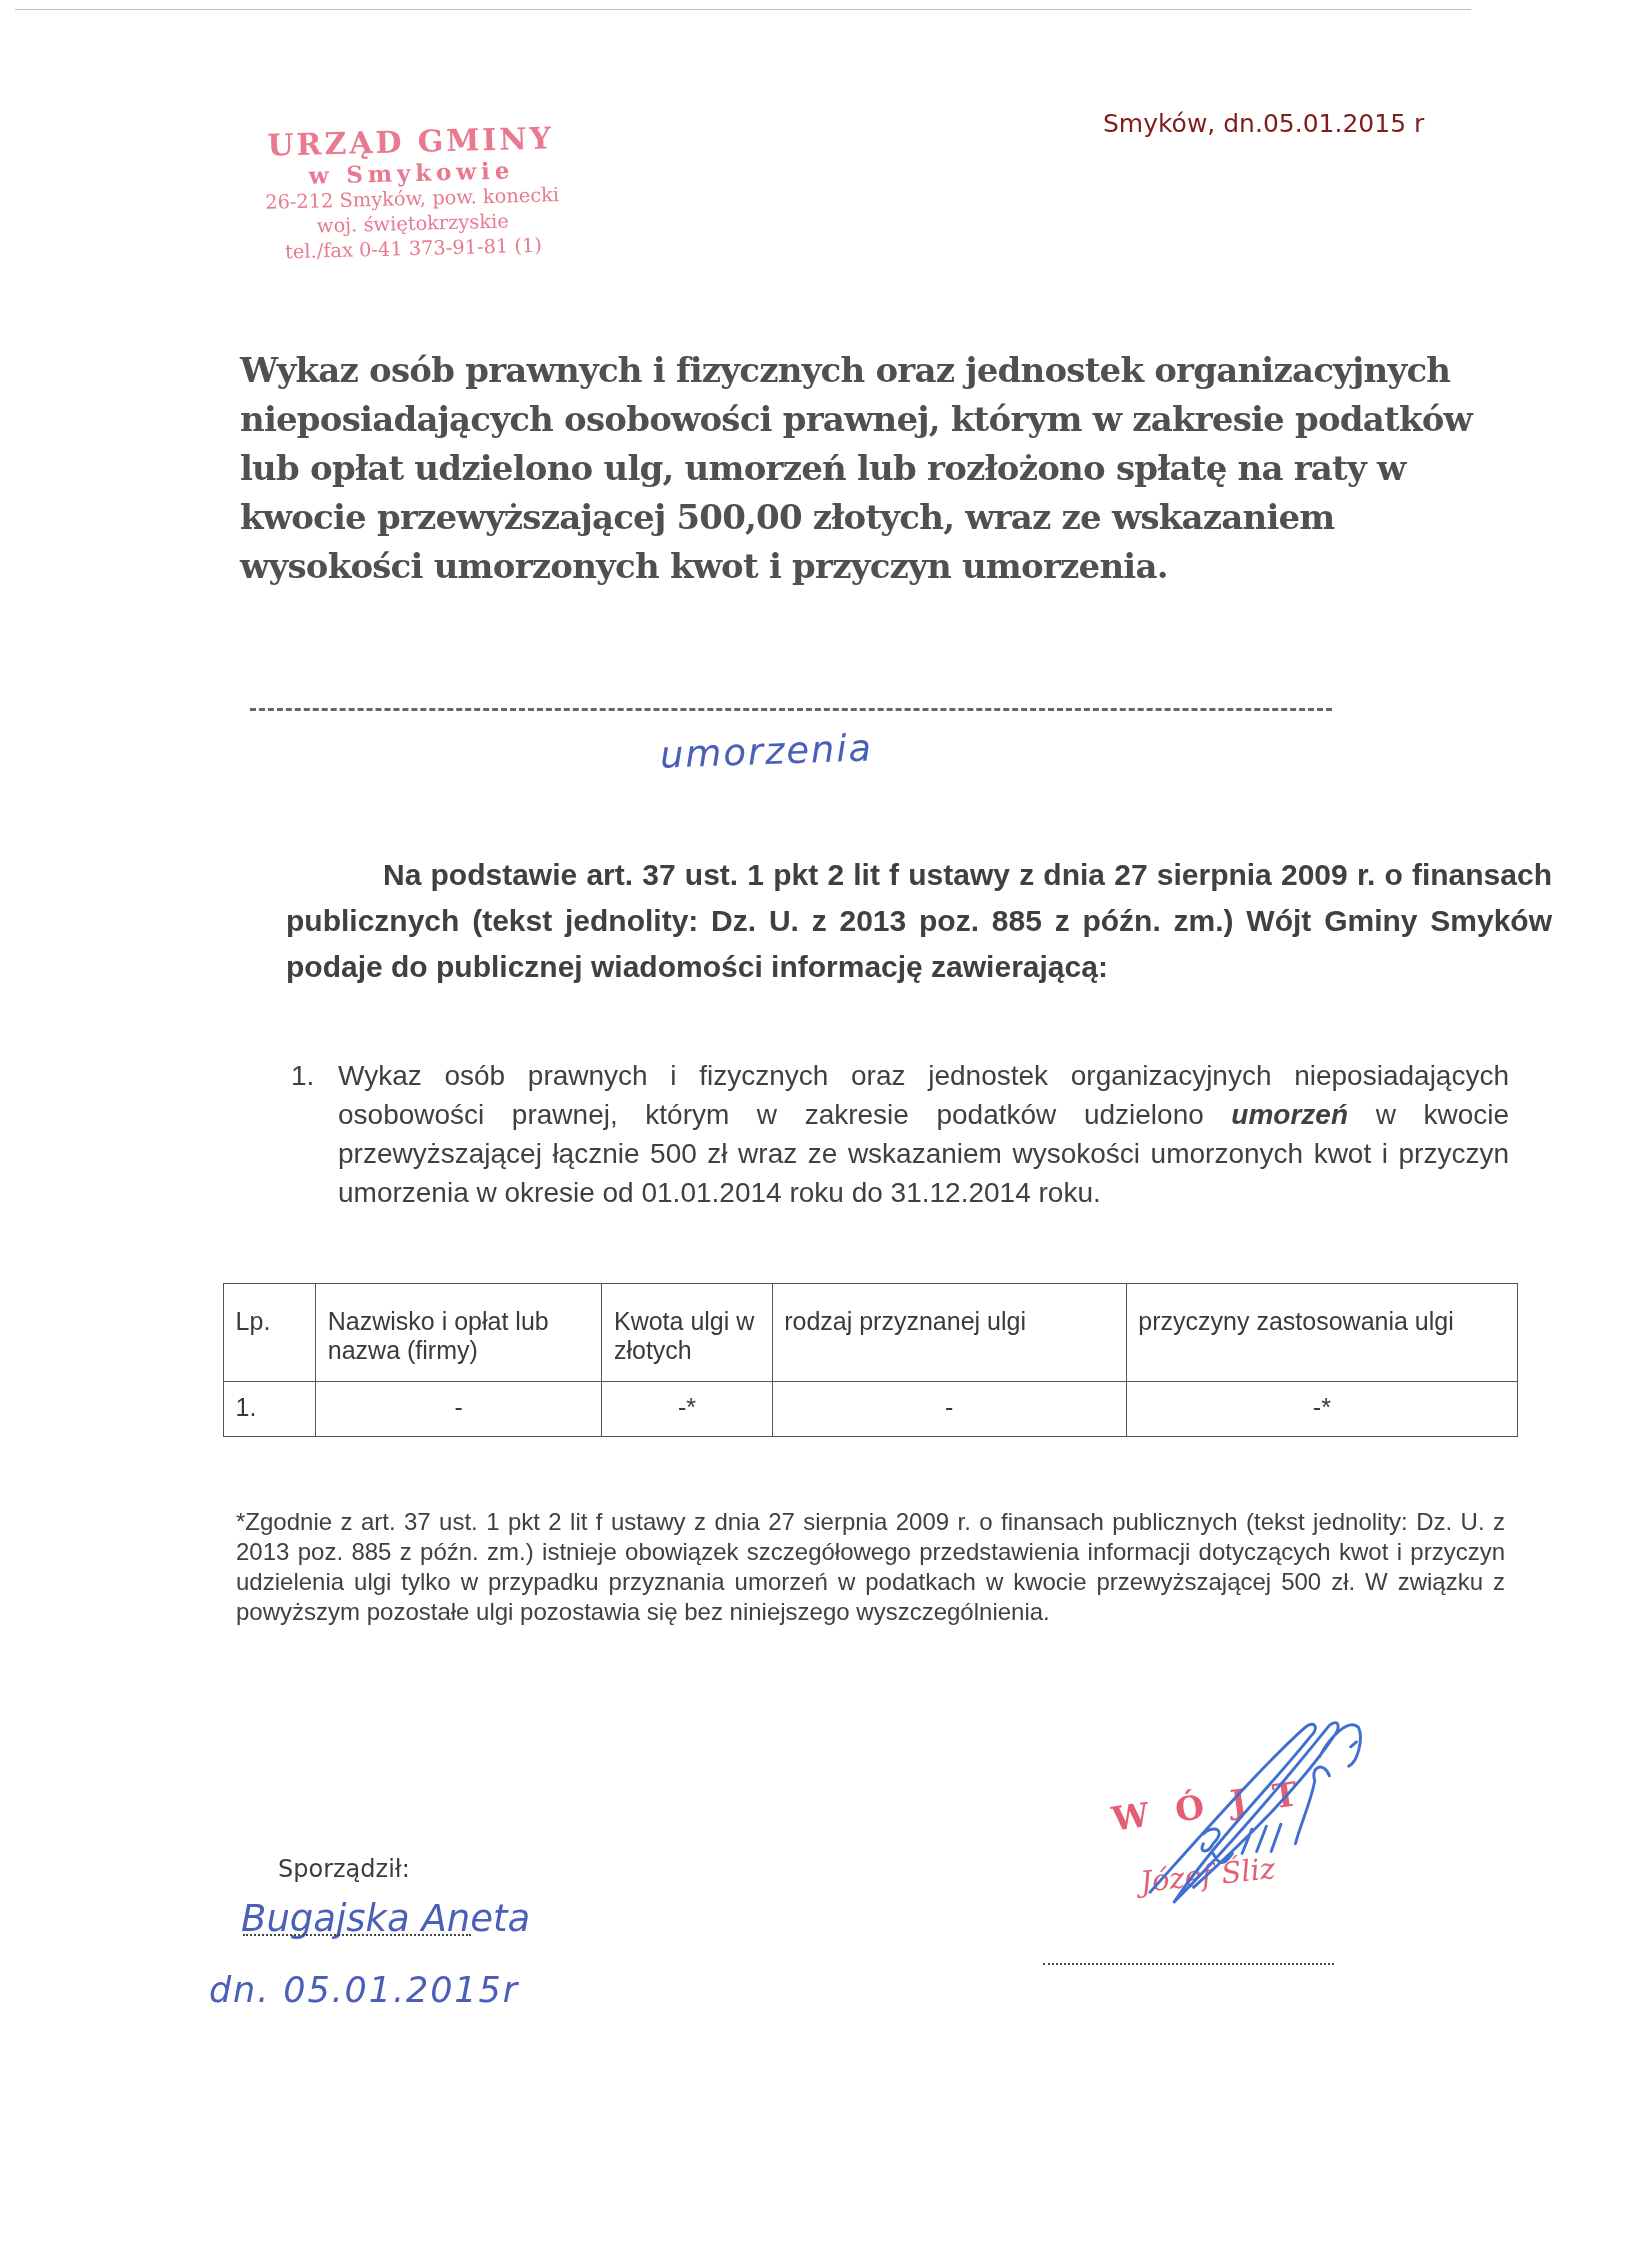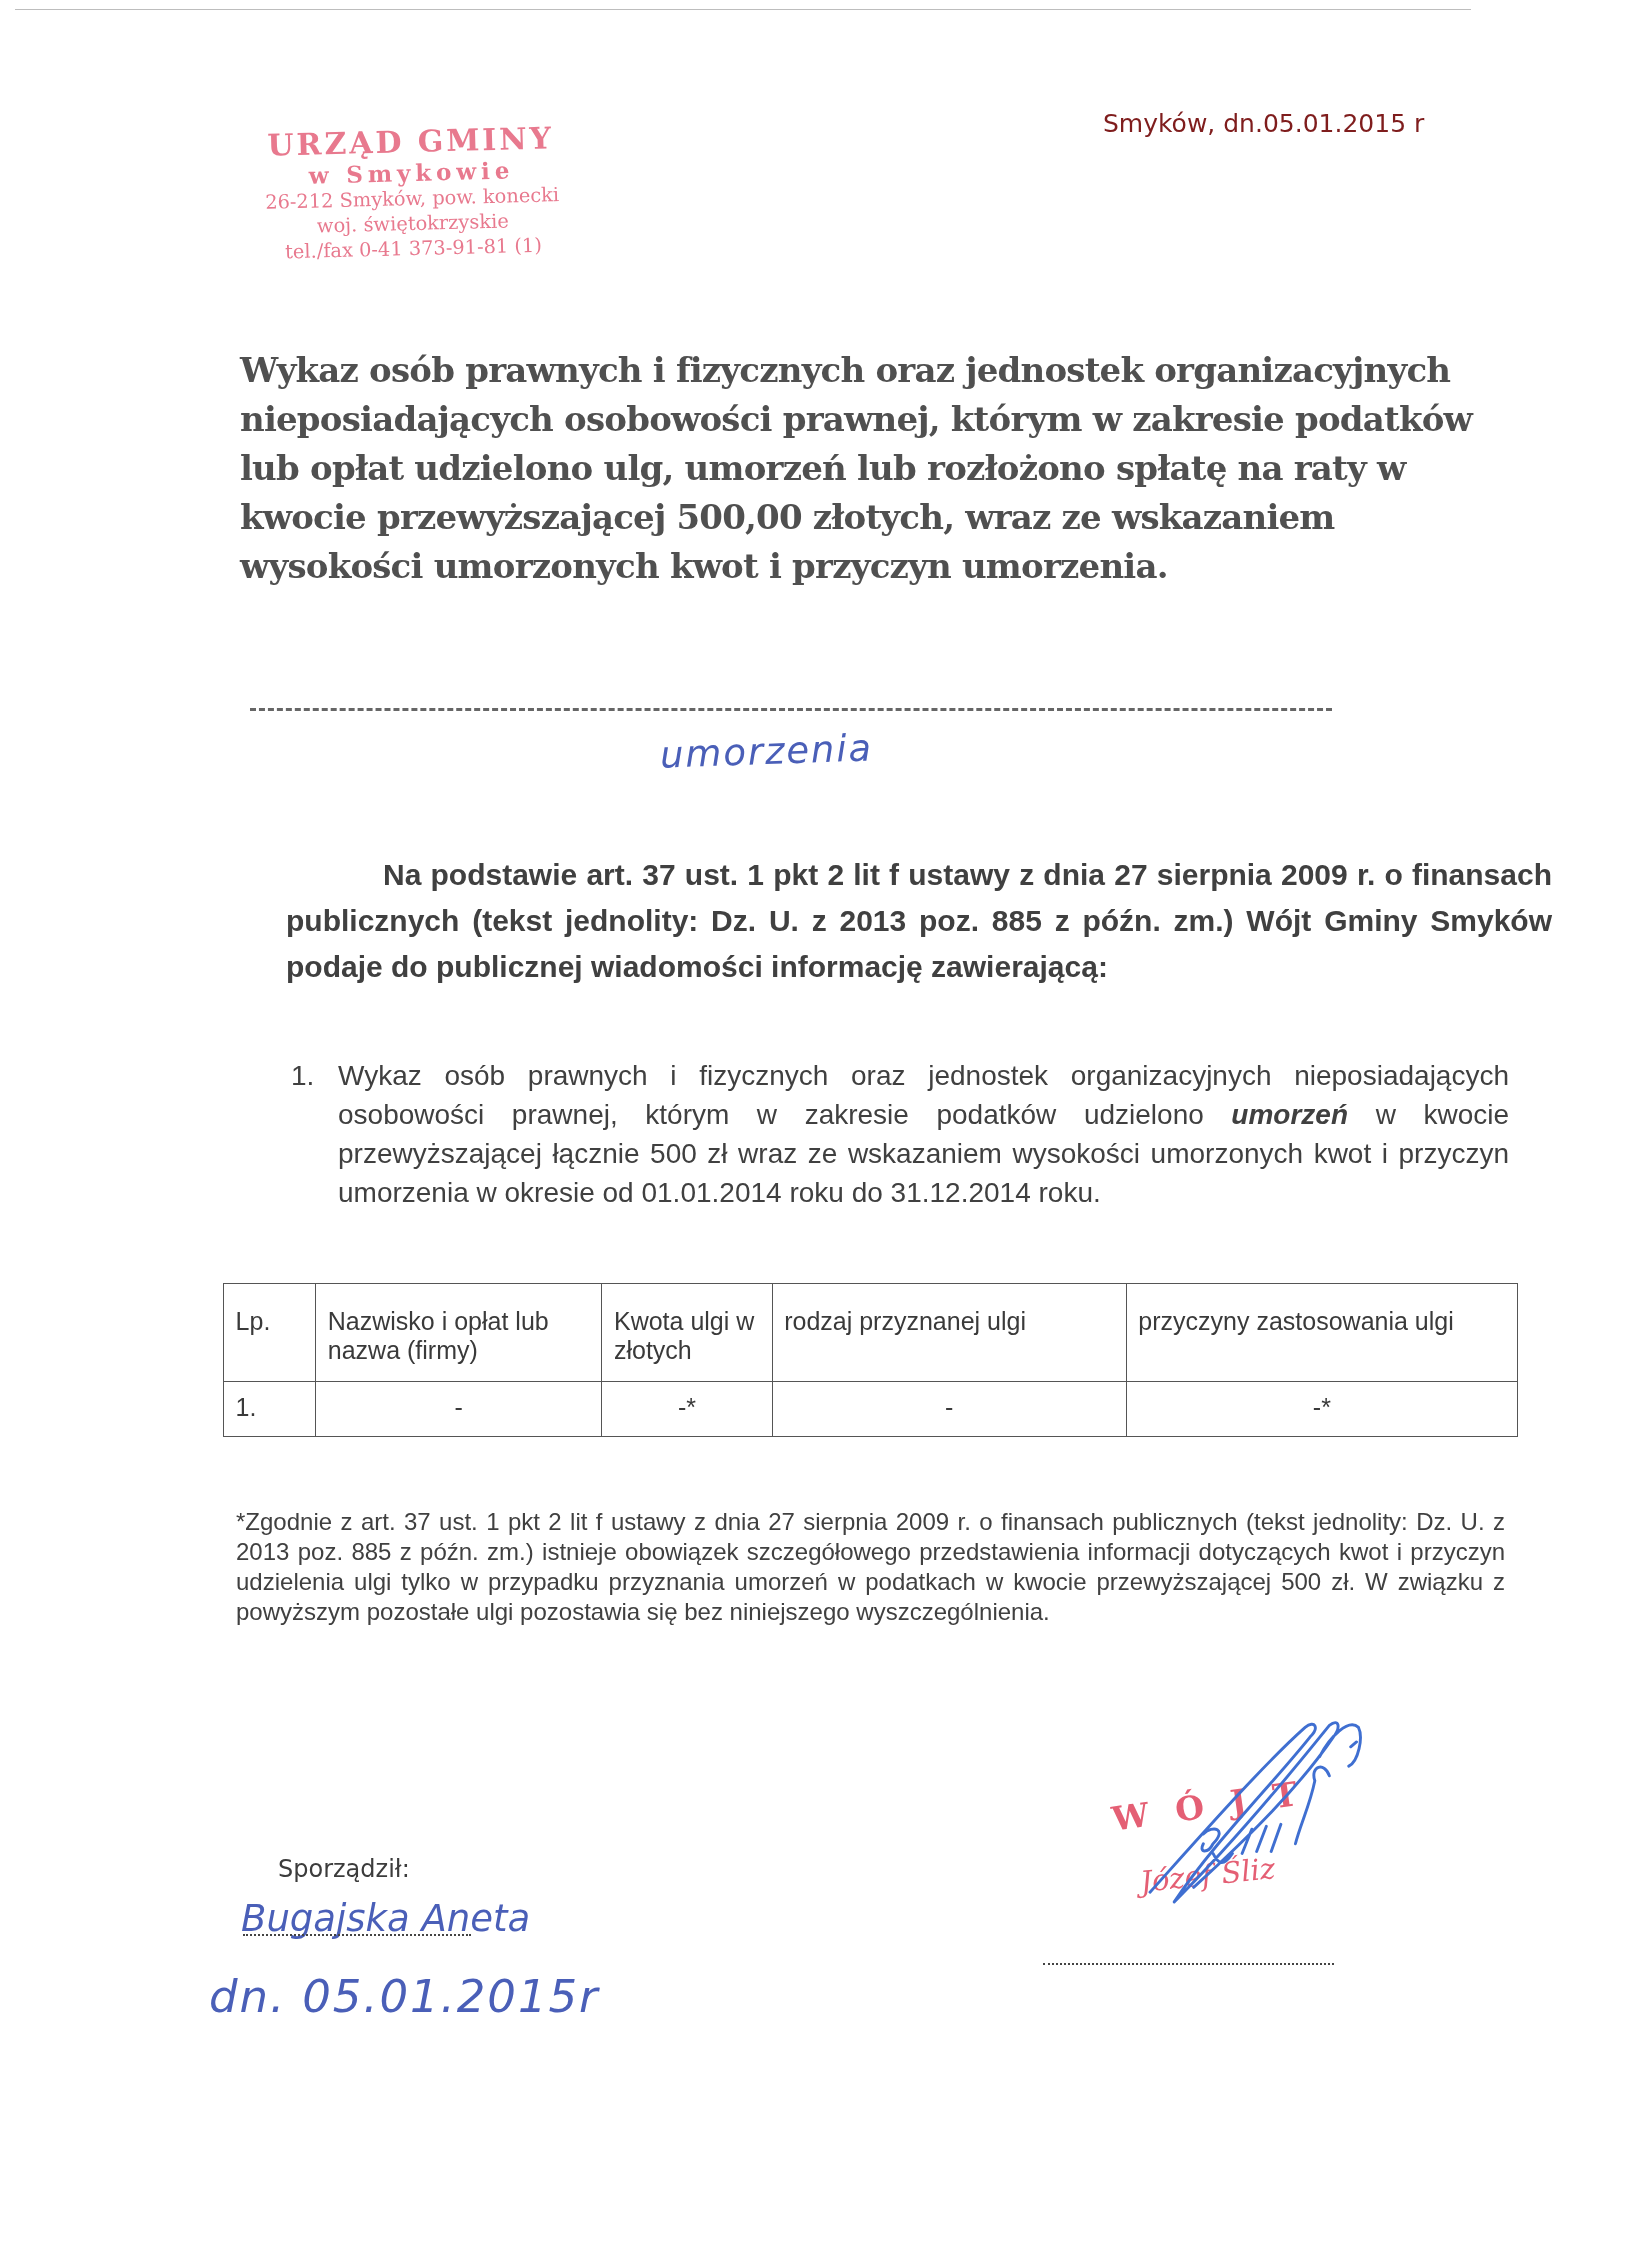--- a/index.html
+++ b/index.html
@@ -31,21 +31,21 @@
     table.data th, table.data td { border: 1.9px solid #555; vertical-align: top; text-align: left; font-weight: normal; }
     table.data th { padding: 23px 11.6px 5.8px 11.6px; line-height: 29px; height: 68px; }
     table.data td { height: 43px; padding: 11.6px 11.6px 0 11.6px; }
     table.data td.center { text-align: center; }
 
     .footnote { left: 236px; top: 1507px; width: 1269px; font-family: "Liberation Sans", sans-serif; font-size: 24px; line-height: 30px; color: #404040; text-align: justify; }
 
     .sporz { left: 238px; top: 1855px; font-family: "DejaVu Sans", sans-serif; font-size: 24px; color: #3c3c3c; margin-left: 40px; }
     .sign-dots { left: 243px; top: 1934px; width: 228px; border-top: 2.9px dotted #444; }
     .hw-aneta { left: 241px; top: 1897px; font-size: 37px; }
-    .hw-date { left: 209px; top: 1970px; font-size: 45px; letter-spacing: 1.9px; text-align: right; }
+    .hw-date { left: 209px; top: 1970px; font-size: 35px; letter-spacing: 1.9px; text-align: right; }
 
     .wojt { left: 1111px; top: 1785px; color: #e0445c; font-family: "DejaVu Serif", serif; font-weight: bold; font-size: 33px; letter-spacing: 27px; transform: rotate(-8deg); opacity: 0.85; }
     .jozef { left: 1140px; top: 1858px; color: #e0445c; font-family: "DejaVu Serif", serif; font-style: italic; font-size: 29px; transform: rotate(-6deg); opacity: 0.85; }
     .signature { left: 1116px; top: 1708px; width: 291px; height: 223px; }
     .wojt-dots { left: 1043px; top: 1963px; width: 291px; border-top: 2.9px dotted #444; }
   </style>
 </head>
 <body>
 
 <div class="abs topline"></div>

